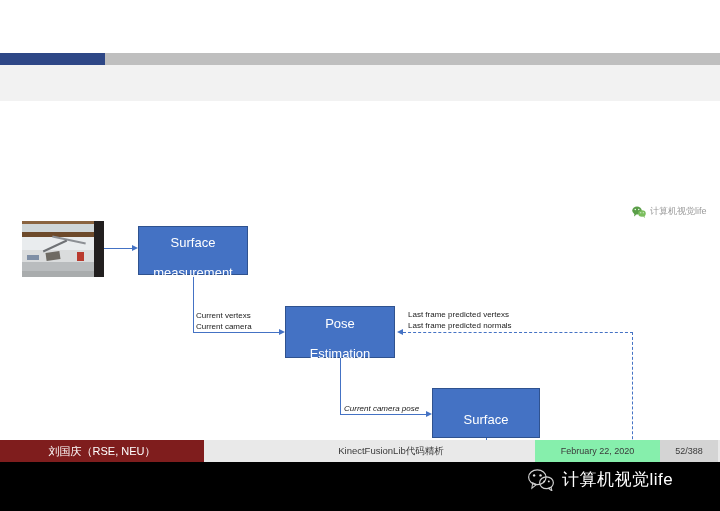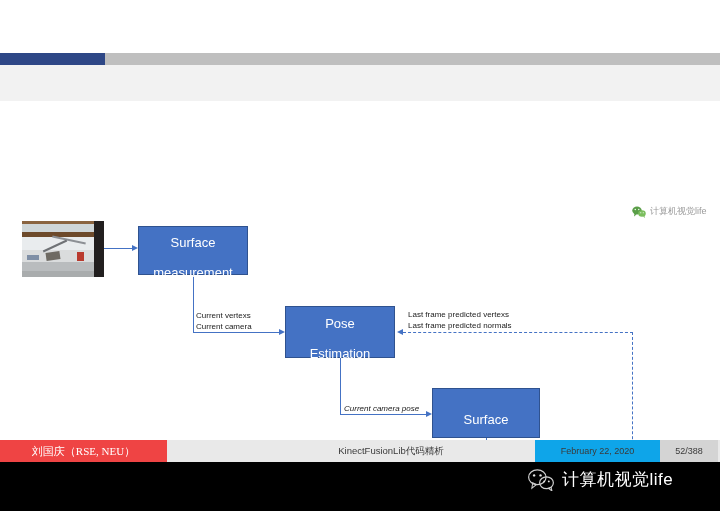--- a/index.html
+++ b/index.html
@@ -147,39 +147,38 @@
   #lbl-tsdf             { left: 490px; top: 370px; }
 
   
   .footer {
     position: absolute; left: 0; top: 440px;
     width: 720px; height: 22px;
     background: #E9E9E9;
   }
   .footer-author {
     position: absolute; left: 0; top: 440px;
-    width: 167px; height: 22px;
-    background: #ef4444;
+    width: 204px; height: 22px;
+    background: #7f1d1d;
     color: #ffffff;
     font-size: 11px;
     display: flex; align-items: center; justify-content: center;
     white-space: nowrap;
-    font-family: Liberation Serif, serif;
   }
   .footer-title {
     position: absolute; left: 175px; top: 440px;
     width: 432px; height: 22px;
     color: #3A3A3A; font-size: 9.5px;
     display: flex; align-items: center; justify-content: center;
     white-space: nowrap;
   }
   .footer-date {
     position: absolute; left: 535px; top: 440px;
     width: 125px; height: 22px;
-    background: #0ea5e9; color: #3A3A3A; font-size: 9px;
+    background: #86efac; color: #3A3A3A; font-size: 9px;
     display: flex; align-items: center; justify-content: center;
     white-space: nowrap;
   }
   .footer-page {
     position: absolute; left: 660px; top: 440px;
     width: 58px; height: 22px;
     background: #D4D4D4; color: #3A3A3A; font-size: 9px;
     display: flex; align-items: center; justify-content: center;
     white-space: nowrap;
   }

